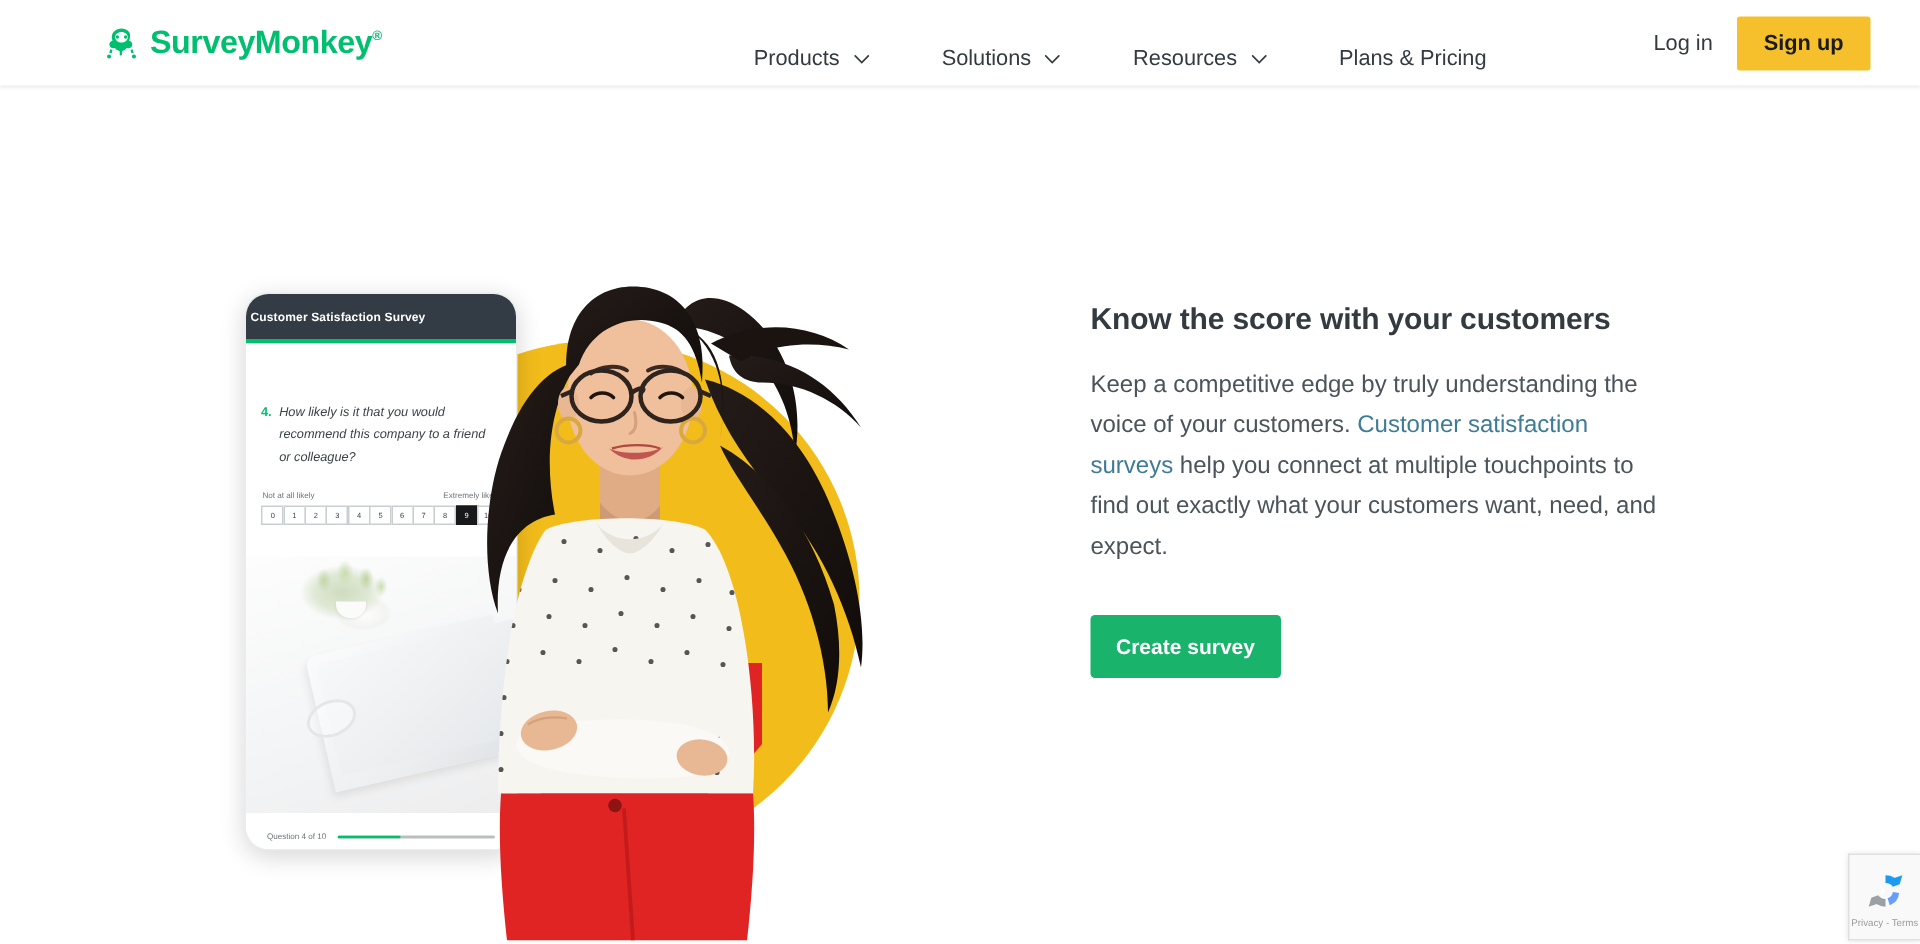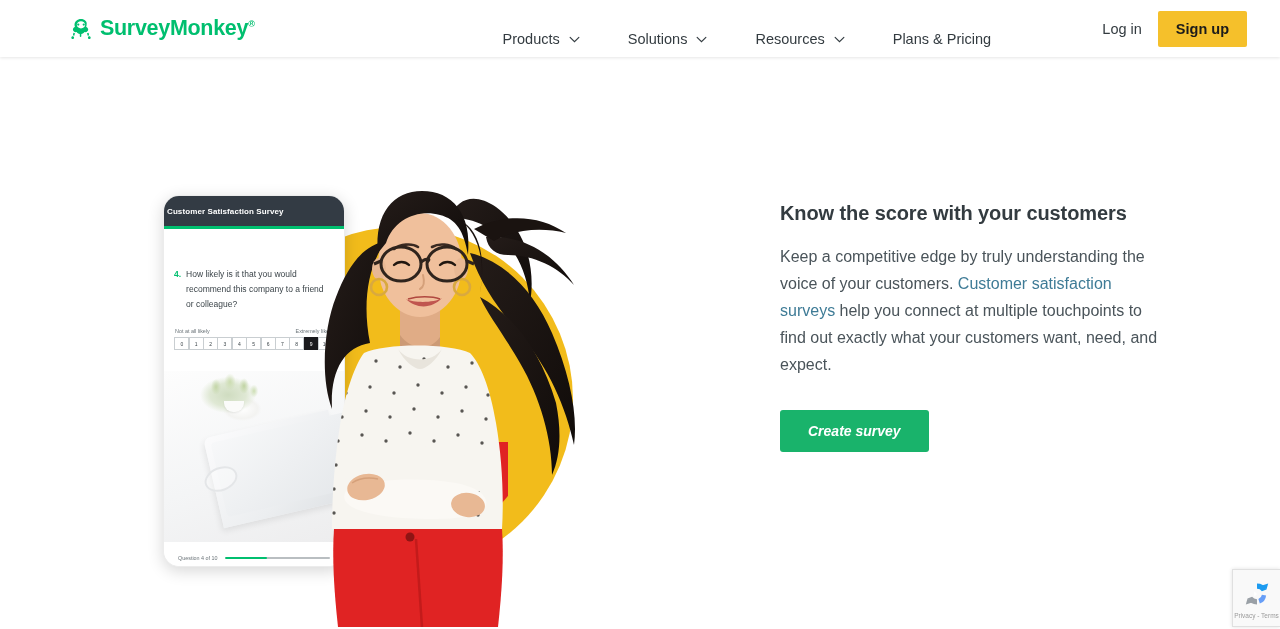--- a/index.html
+++ b/index.html
@@ -111,21 +111,21 @@
   }
   .phone-header-title {
     color: #ffffff; font-size: 8px; font-weight: 700;
     letter-spacing: 0.1px;
   }
   .phone-accent { height: 3px; background: #00bf6f; }
   .phone-body { position: relative; height: 339px; background:#fff; }
 
   .q-block { padding: 38px 14px 0 10px; display: flex; }
   .q-num { color: #00bf6f; font-size: 8.5px; font-weight: 600; margin-right: 5px; line-height: 15px; }
-  .q-text { color: #3b4449; font-size: 8.5px; line-height: 15px; }
+  .q-text { color: #3b4449; font-size: 8.5px; line-height: 15px; font-style: italic; }
 
   .scale-labels {
     display: flex; justify-content: space-between;
     padding: 16px 11px 3px 11px;
     font-size: 5.4px; color: #6b7479;
   }
   .scale-row {
     display: flex; padding: 0 11px;
   }
   .scale-cell {
@@ -197,38 +197,38 @@
   .progress-fill {
     position: absolute; left: 0; top: 0; bottom: 0;
     width: 40%; background: #00bf6f; border-radius: 2px;
   }
 
   
   .woman { position: absolute; left: 130px; top: 20px; width: 300px; height: 470px; z-index: 8; }
 
   
   .copy {
-    position: absolute; left: 780px; top: 145px;
+    position: absolute; left: 727px; top: 145px;
     width: 380px;
   }
   .copy h1 {
     font-size: 20px; font-weight: 700; color: #333b40;
     letter-spacing: -0.1px; margin-bottom: 18px;
   }
   .copy p {
     font-size: 16px; line-height: 27px; color: #4a545a;
     margin-bottom: 32px;
   }
   .copy p a { color: #3e7b96; text-decoration: none; cursor: pointer; }
   .cta-btn {
     display: inline-block;
     background: #19b36b; color: #ffffff;
     font-size: 14px; font-weight: 700;
-    padding: 13px 28px; border: none; border-radius: 3px;
-    cursor: pointer; font-family: "Liberation Sans", sans-serif; font-style: italic;
+    padding: 13px 17px; border: none; border-radius: 3px;
+    cursor: pointer; font-family: "Liberation Sans", sans-serif;
   }
 
   
   .recaptcha {
     position: absolute; right: 0px; bottom: 2px;
     width: 48px; height: 58px;
     background: #f9f9f9;
     border: 1px solid #e0e0e0;
     border-right: none;
     box-shadow: 0 0 4px rgba(0,0,0,0.12);

